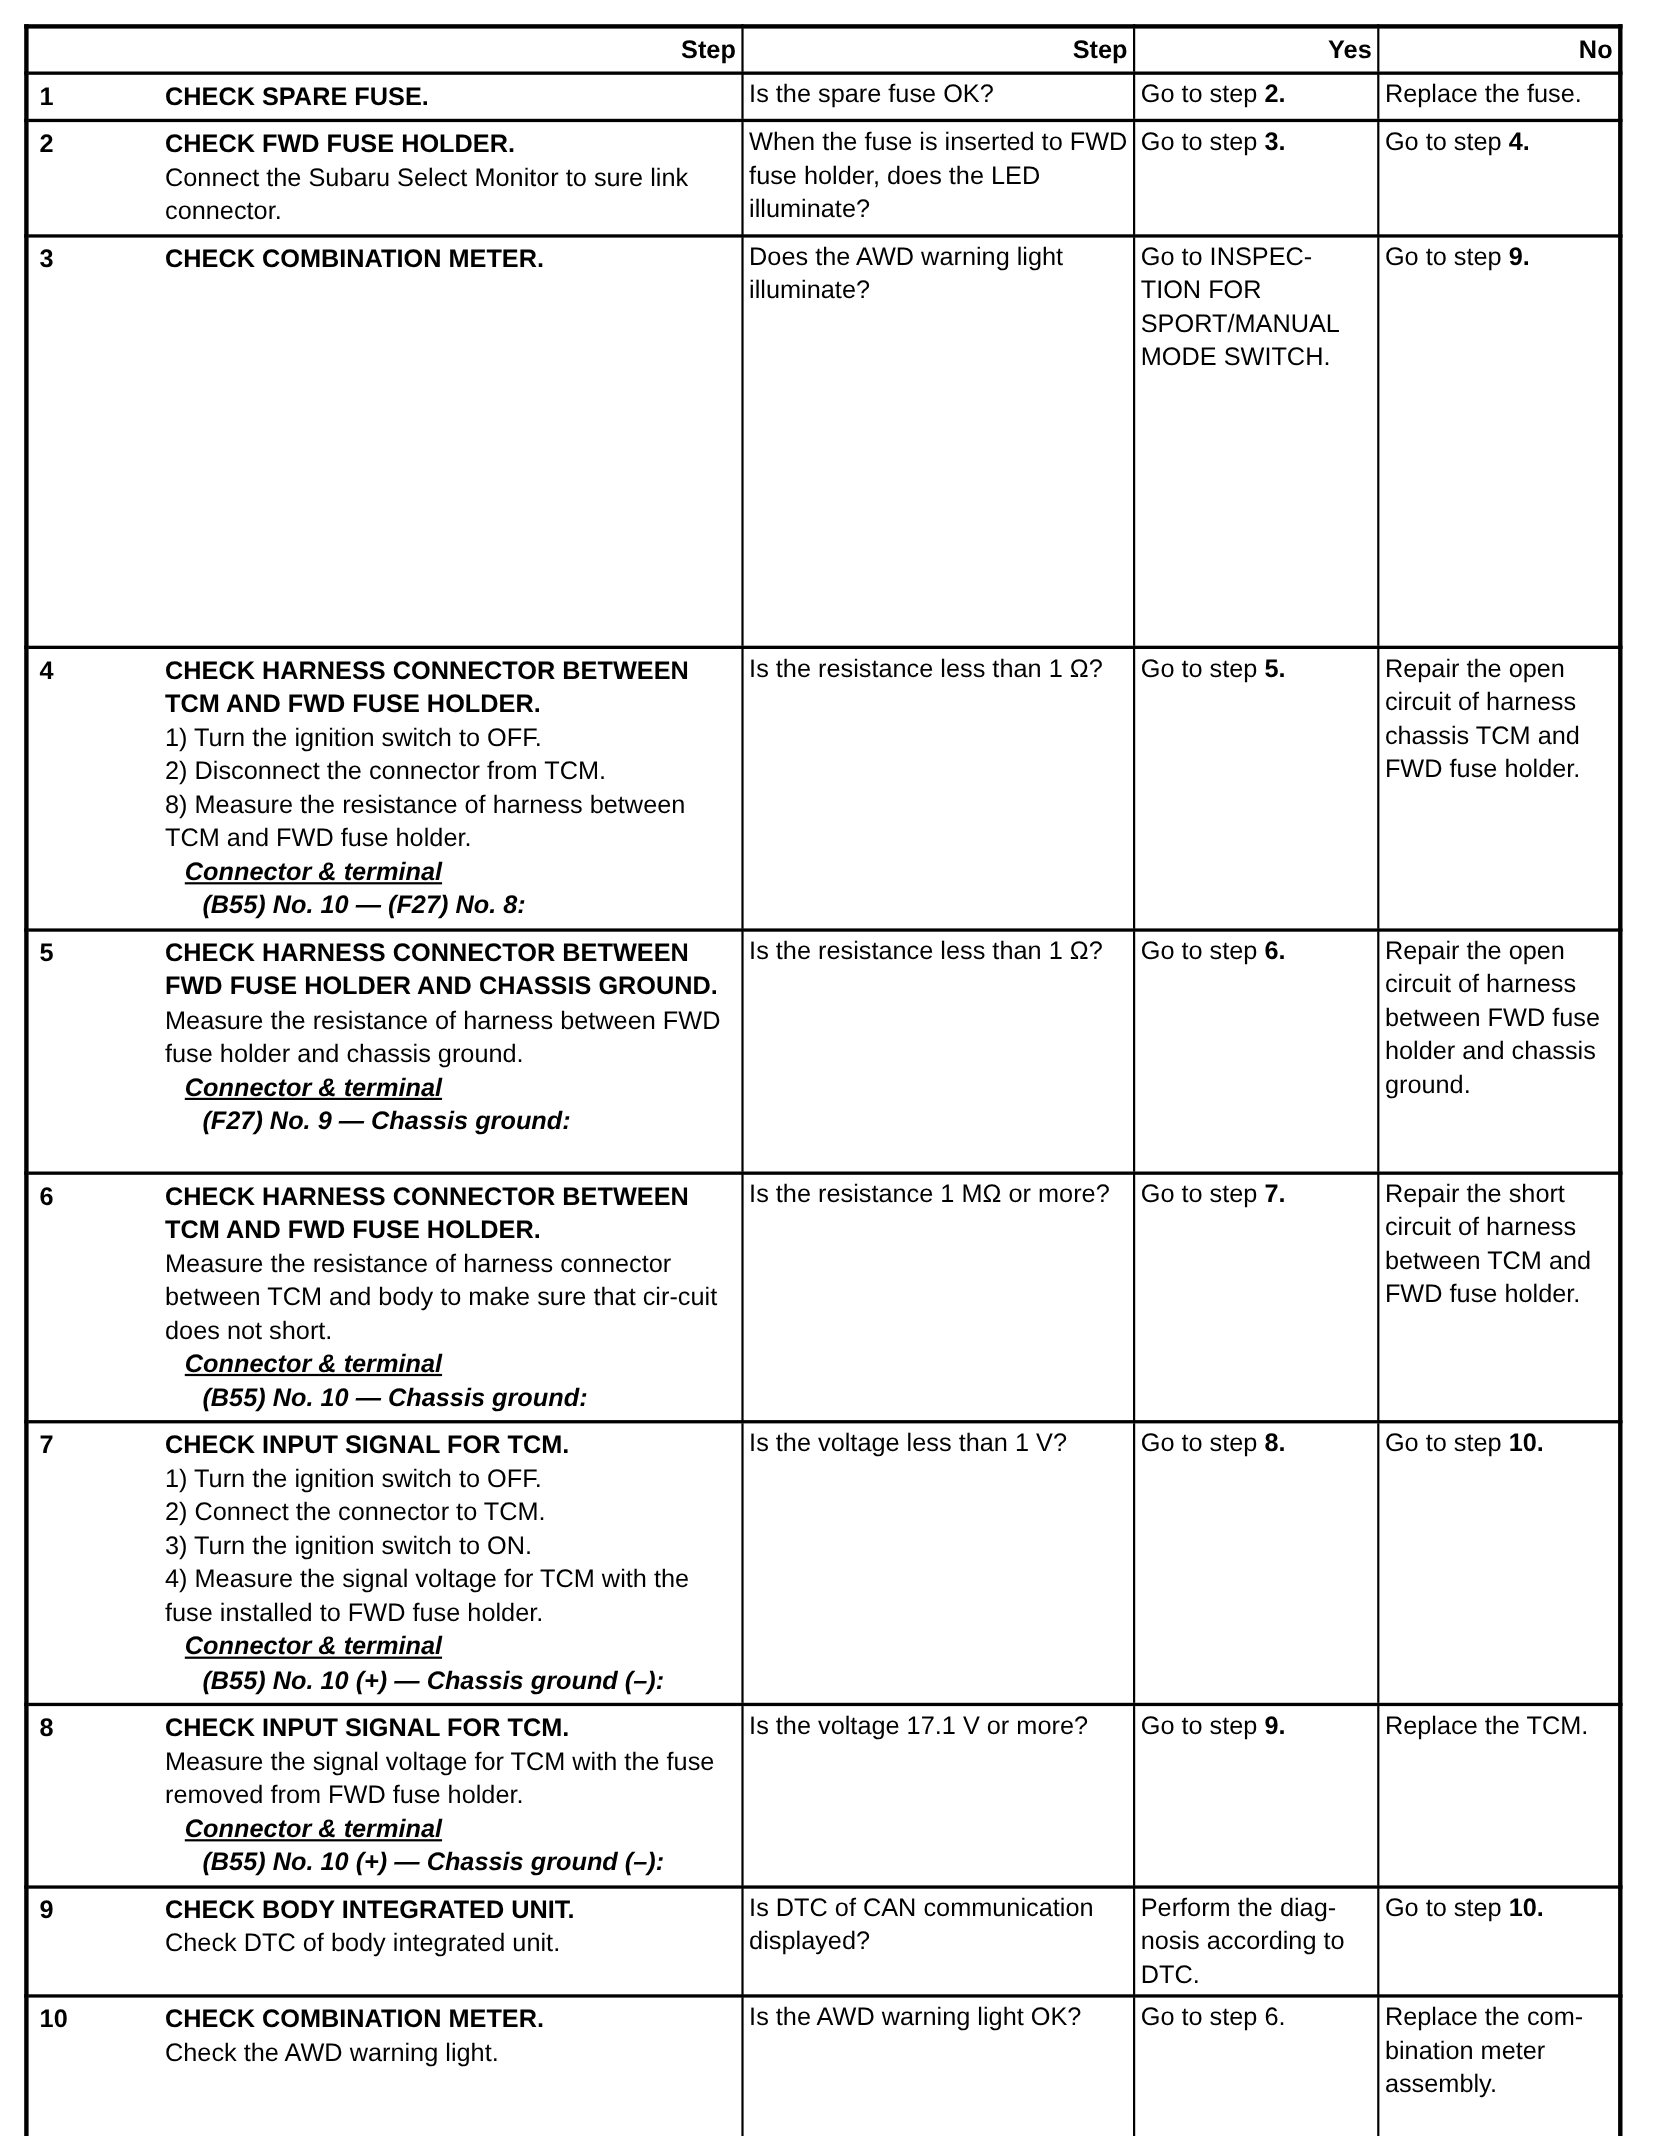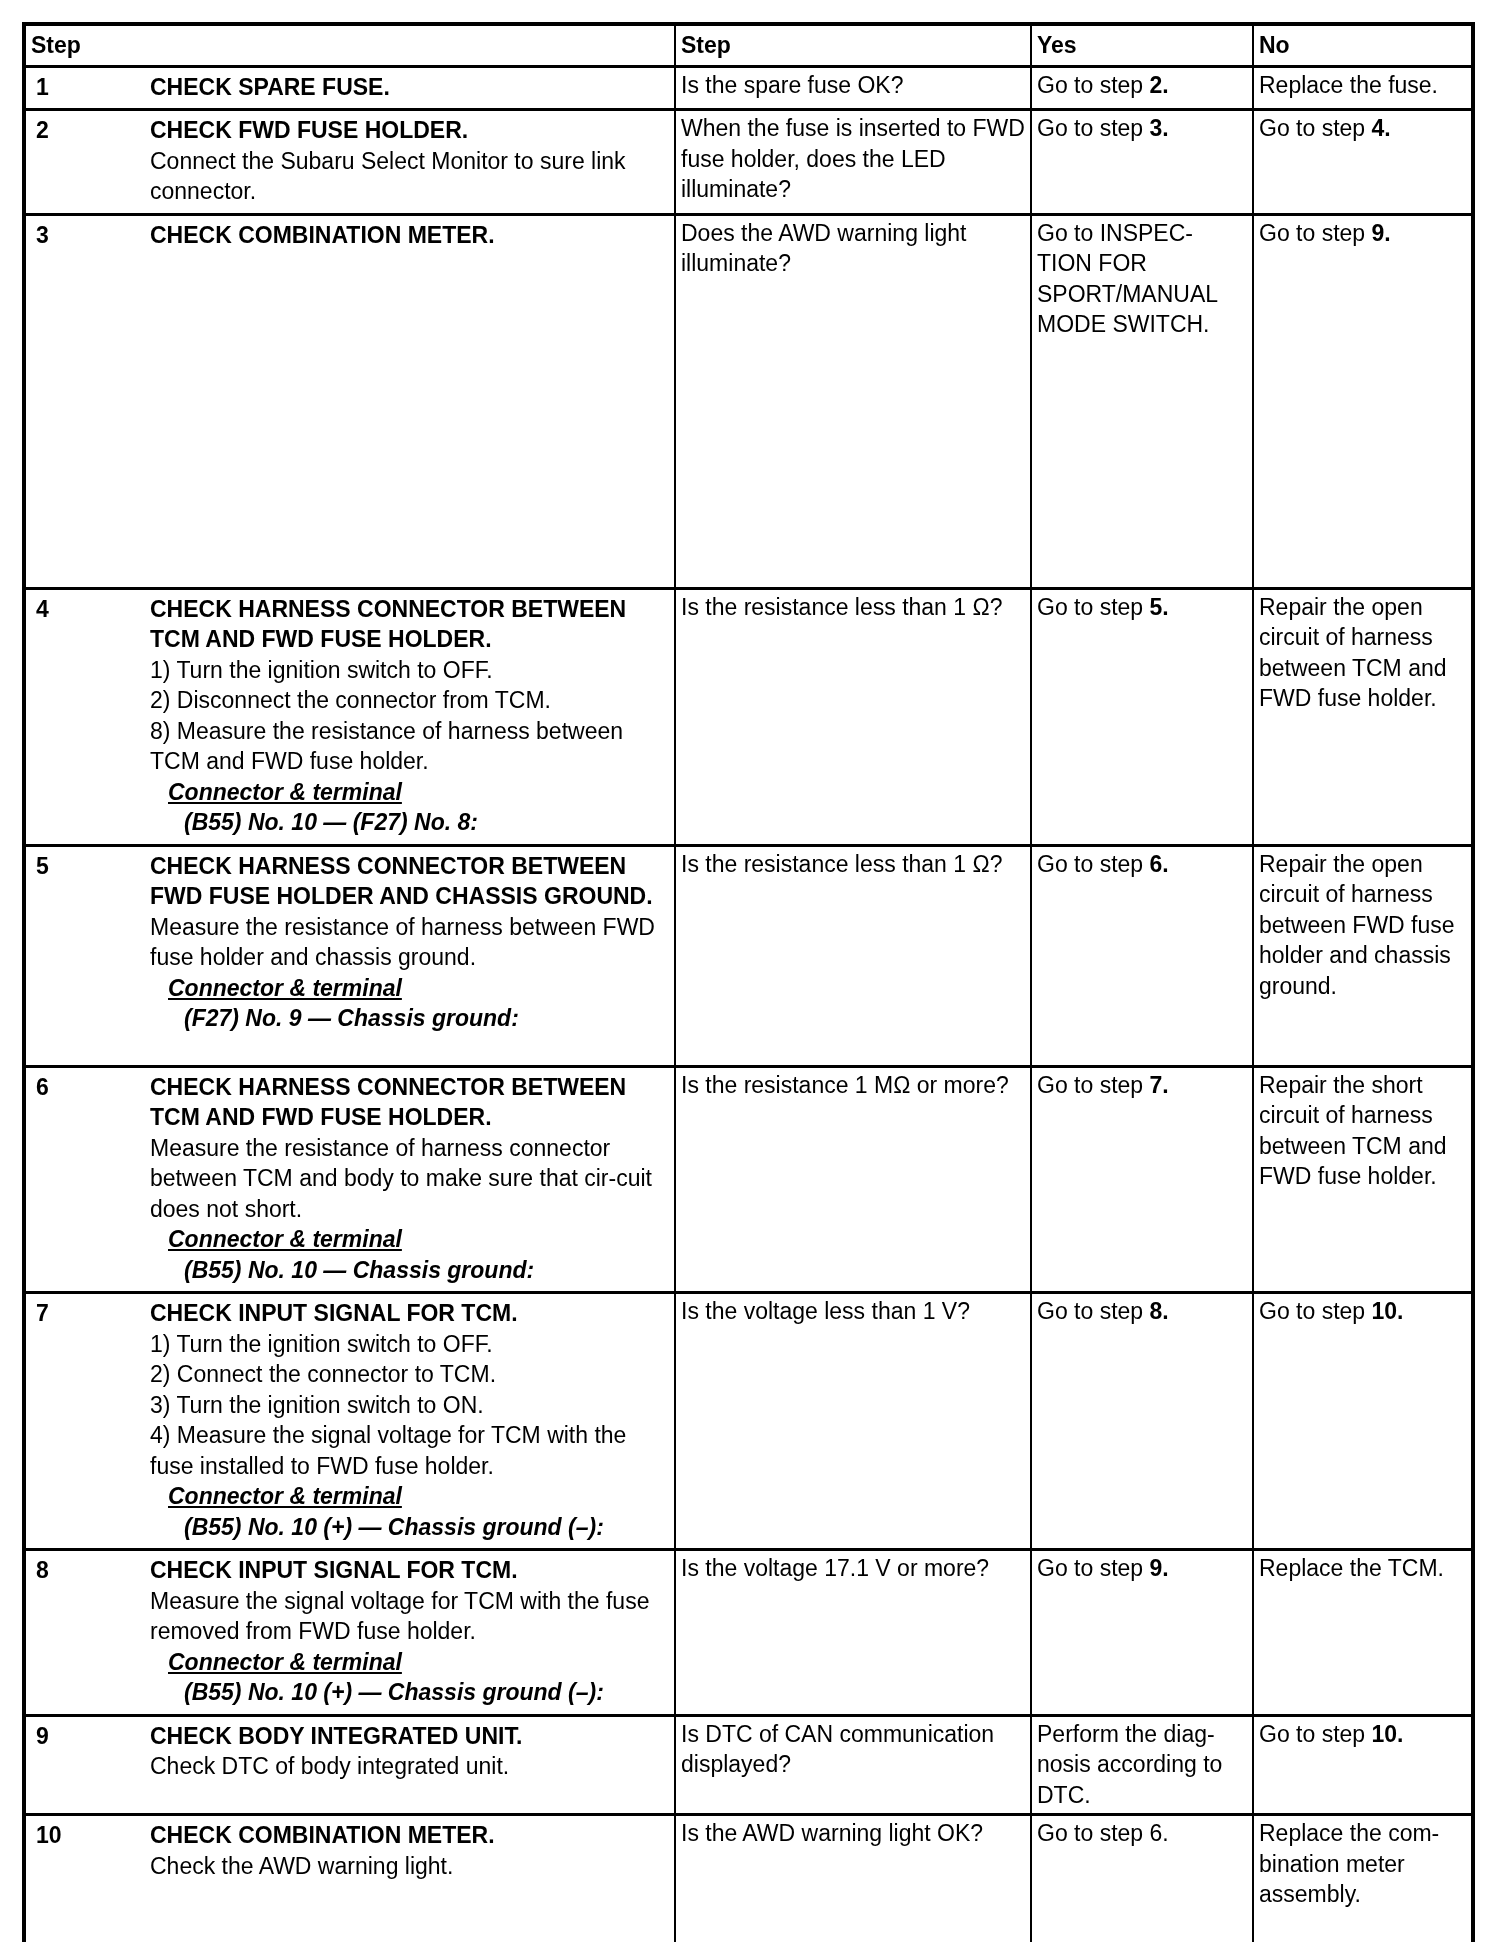--- a/index.html
+++ b/index.html
@@ -12,21 +12,21 @@
     table-layout: fixed;
     font-size: 23px;
     line-height: 30.5px;
   }
   table.diag th, table.diag td {
     border: 2px solid #000;
     vertical-align: top;
     padding: 2px 5px 3px 5px;
     text-align: left;
   }
-  table.diag th { font-weight: bold; text-align: left; padding-top: 4px; padding-bottom: 4px; }
+  table.diag th { font-weight: bold; text-align: right; padding-top: 4px; padding-bottom: 4px; }
   table.diag tr.row { border-top: 3px solid #000; }
   td.stepcell { padding: 0; }
   .stepwrap { display: flex; }
   .stepnum { width: 114px; flex: none; font-weight: bold; padding: 2px 0 3px 5px; }
   .stepbody { flex: 1; padding: 2px 5px 3px 0; }
   .title { font-weight: bold; }
   .substep { }
   .conn-label { font-weight: bold; font-style: italic; padding-left: 18px; text-decoration: underline; }
   .conn-value { font-weight: bold; font-style: italic; padding-left: 34px; }
   b.ref { font-weight: bold; }
@@ -115,21 +115,21 @@
                 <div class="substep">2)  Disconnect the connector from TCM.</div>
                 <div class="substep">8)  Measure the resistance of harness between TCM and FWD fuse holder.</div>
               </div>
           <div class="conn-label">Connector &amp; terminal</div>
           <div class="conn-value">(B55) No. 10 — (F27) No. 8:</div>
         </div>
       </div>
     </td>
     <td>Is the resistance less than 1 Ω?</td>
     <td><span>Go to step </span><b class="ref">5.</b></td>
-    <td><span>Repair the open circuit of harness between TCM and FWD fuse holder.</span><b class="ref"></b></td>
+    <td><span>Repair the open circuit of harness chassis TCM and FWD fuse holder.</span><b class="ref"></b></td>
   </tr>
 
   <tr class="row" style="height: 221px;">
     <td class="stepcell">
       <div class="stepwrap">
         <div class="stepnum">5</div>
         <div class="stepbody">
           <div class="title">CHECK HARNESS CONNECTOR BETWEEN FWD FUSE HOLDER AND CHASSIS GROUND.</div>
           <div class="body-lines">
                 <div class="substep">Measure the resistance of harness between FWD fuse holder and chassis ground.</div>

